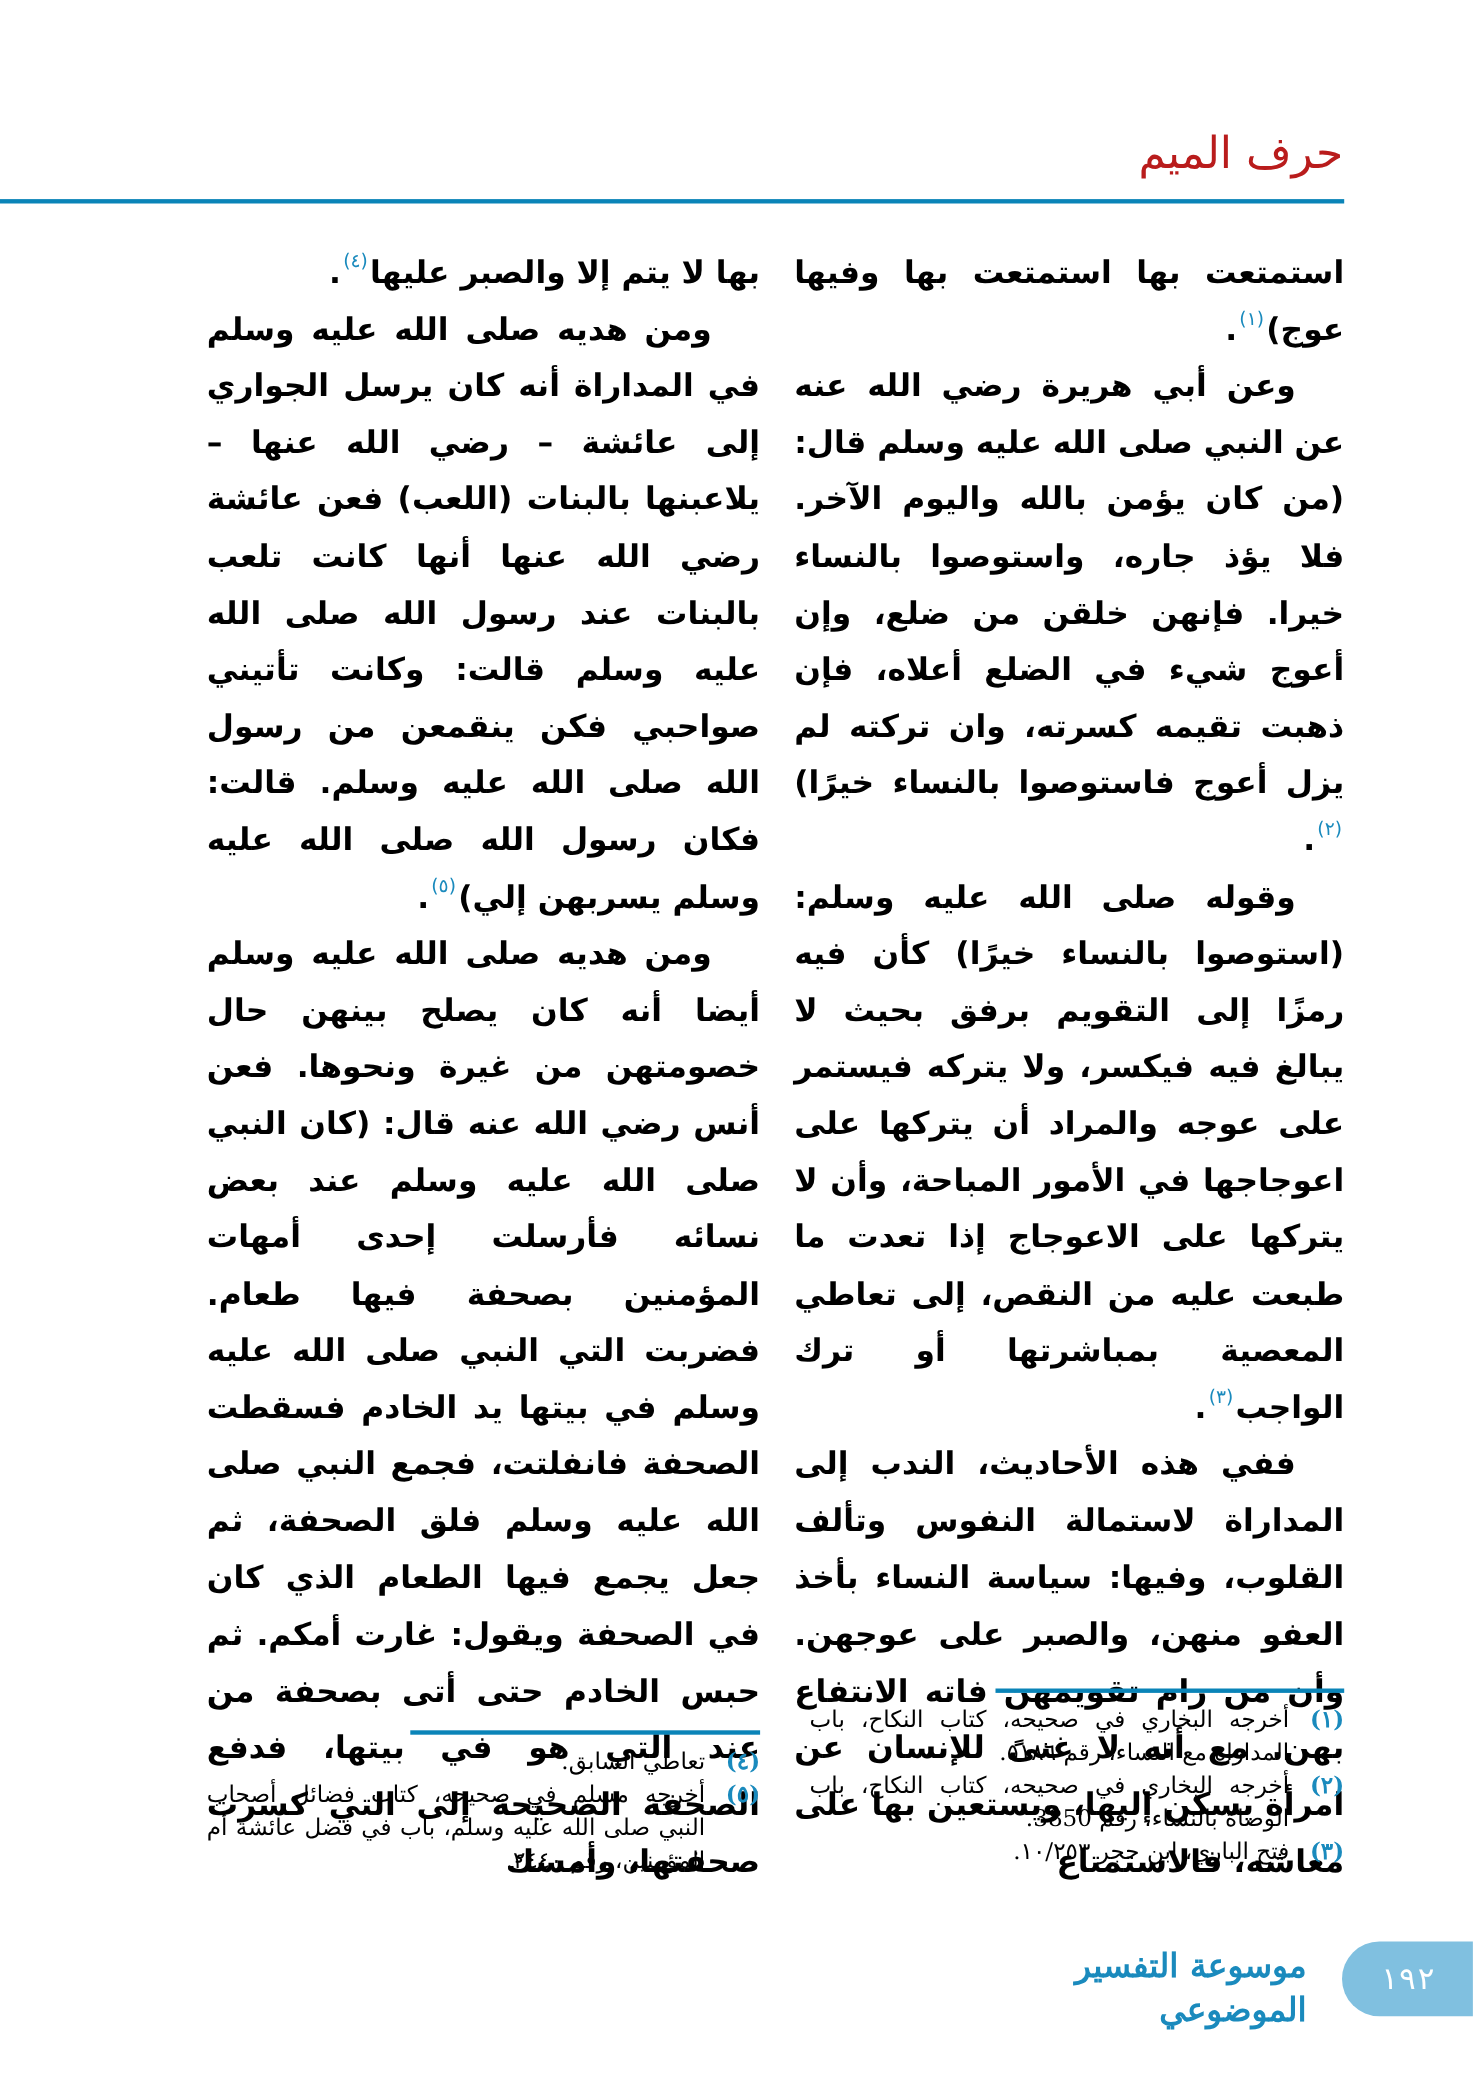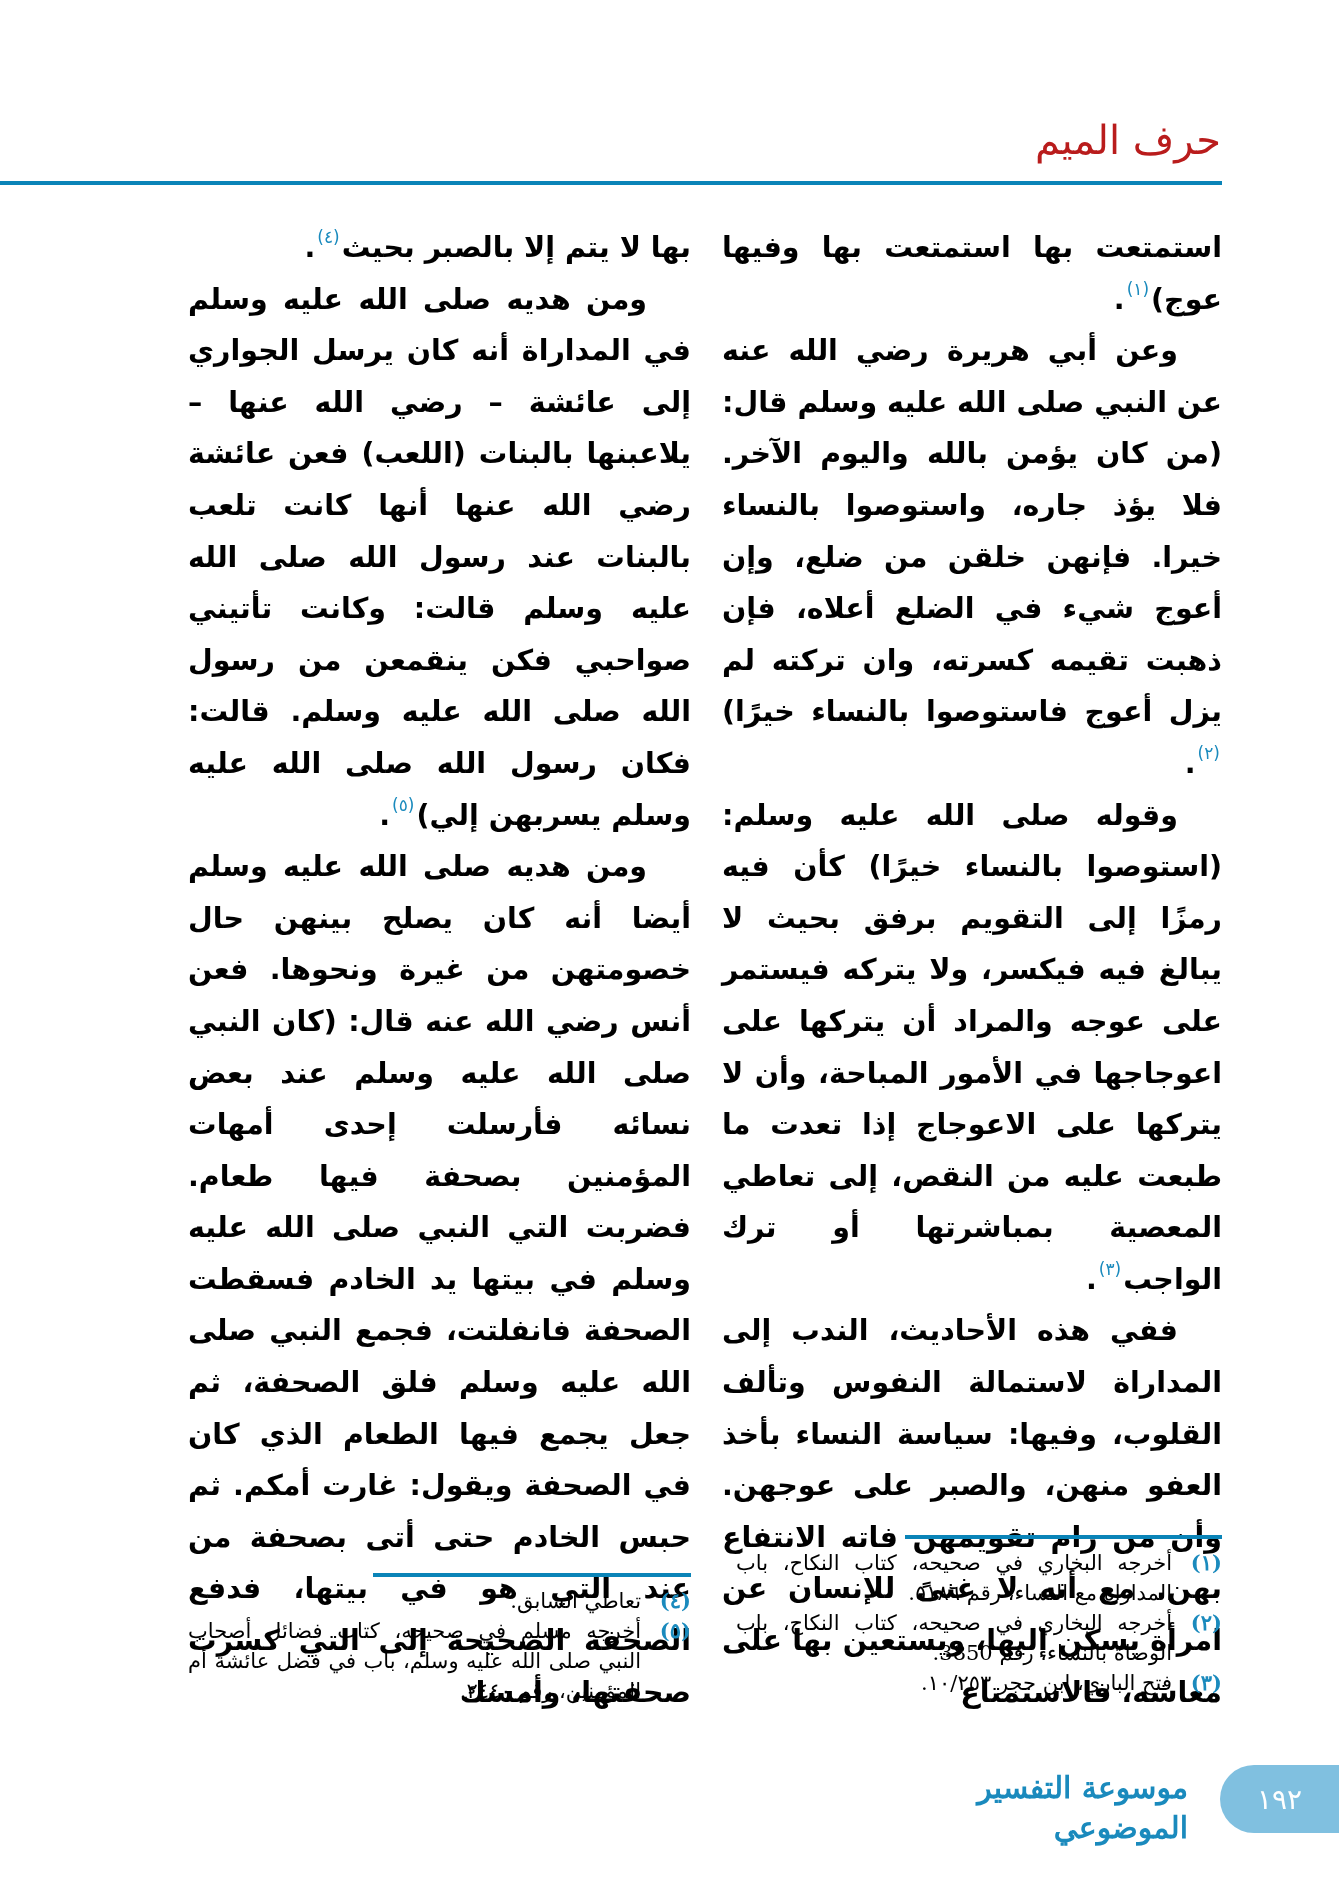--- a/index.html
+++ b/index.html
@@ -23,37 +23,37 @@
   .footnotes-left { left: 188px; top: 1586px; width: 503px; }
   .fn-item { display: flex; flex-direction: row; align-items: flex-start; }
   .fn-num { color: #1a8abd; font-weight: bold; width: 50px; flex: none; text-align: right; }
   .fn-text { flex: 1; text-align: justify; text-align-last: right; }
   .logo { position: absolute; left: 928px; top: 1768px; width: 260px; direction: rtl;
           color: #1a8abd; font-family: "DejaVu Serif", serif; }
   .logo-main { font-size: 30px; font-weight: bold; line-height: 40px; display: block; }
   .logo-sub { font-size: 16px; font-weight: bold; line-height: 20px; display: block; margin-top: 48px; }
   .page-tab { position: absolute; left: 1220px; top: 1765px; width: 119px; height: 68px; background: #80c0e0;
               border-radius: 34px 0 0 34px; color: #fff; font-size: 28px; display: flex; align-items: center;
-              justify-content: center; font-family: Liberation Sans, sans-serif; }
+              justify-content: center; font-family: Liberation Mono, monospace; }
 </style>
 </head>
 <body>
 
 <div class="header-title">حرف الميم</div>
 <div class="header-rule"></div>
 
 <div class="col col-right">
   <p><span>استمتعت بها استمتعت بها وفيها عوج)</span><sup class="fn">(١)</sup><span>.</span></p>
   <p class="indent"><span>وعن أبي هريرة رضي الله عنه عن النبي صلى الله عليه وسلم قال: (من كان يؤمن بالله واليوم الآخر. فلا يؤذ جاره، واستوصوا بالنساء خيرا. فإنهن خلقن من ضلع، وإن أعوج شيء في الضلع أعلاه، فإن ذهبت تقيمه كسرته، وان تركته لم يزل أعوج فاستوصوا بالنساء خيرًا)</span><sup class="fn">(٢)</sup><span>.</span></p>
   <p class="indent"><span>وقوله صلى الله عليه وسلم: (استوصوا بالنساء خيرًا) كأن فيه رمزًا إلى التقويم برفق بحيث لا يبالغ فيه فيكسر، ولا يتركه فيستمر على عوجه والمراد أن يتركها على اعوجاجها في الأمور المباحة، وأن لا يتركها على الاعوجاج إذا تعدت ما طبعت عليه من النقص، إلى تعاطي المعصية بمباشرتها أو ترك الواجب</span><sup class="fn">(٣)</sup><span>.</span></p>
   <p class="indent"><span>ففي هذه الأحاديث، الندب إلى المداراة لاستمالة النفوس وتألف القلوب، وفيها: سياسة النساء بأخذ العفو منهن، والصبر على عوجهن. وأن من رام تقويمهن فاته الانتفاع بهن. مع أنه لا غنىً للإنسان عن امرأة يسكن إليها، ويستعين بها على معاشه، فالاستمتاع</span></p>
 </div>
 
 <div class="col col-left">
-  <p><span>بها لا يتم إلا بالصبر بحيث</span><sup class="fn">(٤)</sup><span>.</span></p>
+  <p><span>بها لا يتم إلا والصبر عليها</span><sup class="fn">(٤)</sup><span>.</span></p>
   <p class="indent"><span>ومن هديه صلى الله عليه وسلم في المداراة أنه كان يرسل الجواري إلى عائشة – رضي الله عنها – يلاعبنها بالبنات (اللعب) فعن عائشة رضي الله عنها أنها كانت تلعب بالبنات عند رسول الله صلى الله عليه وسلم قالت: وكانت تأتيني صواحبي فكن ينقمعن من رسول الله صلى الله عليه وسلم. قالت: فكان رسول الله صلى الله عليه وسلم يسربهن إلي)</span><sup class="fn">(٥)</sup><span>.</span></p>
   <p class="indent"><span>ومن هديه صلى الله عليه وسلم أيضا أنه كان يصلح بينهن حال خصومتهن من غيرة ونحوها. فعن أنس رضي الله عنه قال: (كان النبي صلى الله عليه وسلم عند بعض نسائه فأرسلت إحدى أمهات المؤمنين بصحفة فيها طعام. فضربت التي النبي صلى الله عليه وسلم في بيتها يد الخادم فسقطت الصحفة فانفلتت، فجمع النبي صلى الله عليه وسلم فلق الصحفة، ثم جعل يجمع فيها الطعام الذي كان في الصحفة ويقول: غارت أمكم. ثم حبس الخادم حتى أتى بصحفة من عند التي هو في بيتها، فدفع الصحفة الصحيحة إلى التي كسرت صحفتها، وأمسك</span></p>
 </div>
 
 <div class="fn-rule fn-rule-right"></div>
 <div class="footnotes footnotes-right">
   <div class="fn-item">
     <span class="fn-num">(١)</span>
     <span class="fn-text">أخرجه البخاري في صحيحه، كتاب النكاح، باب المداراة مع النساء، رقم ٥١٨٦.</span>
   </div>

